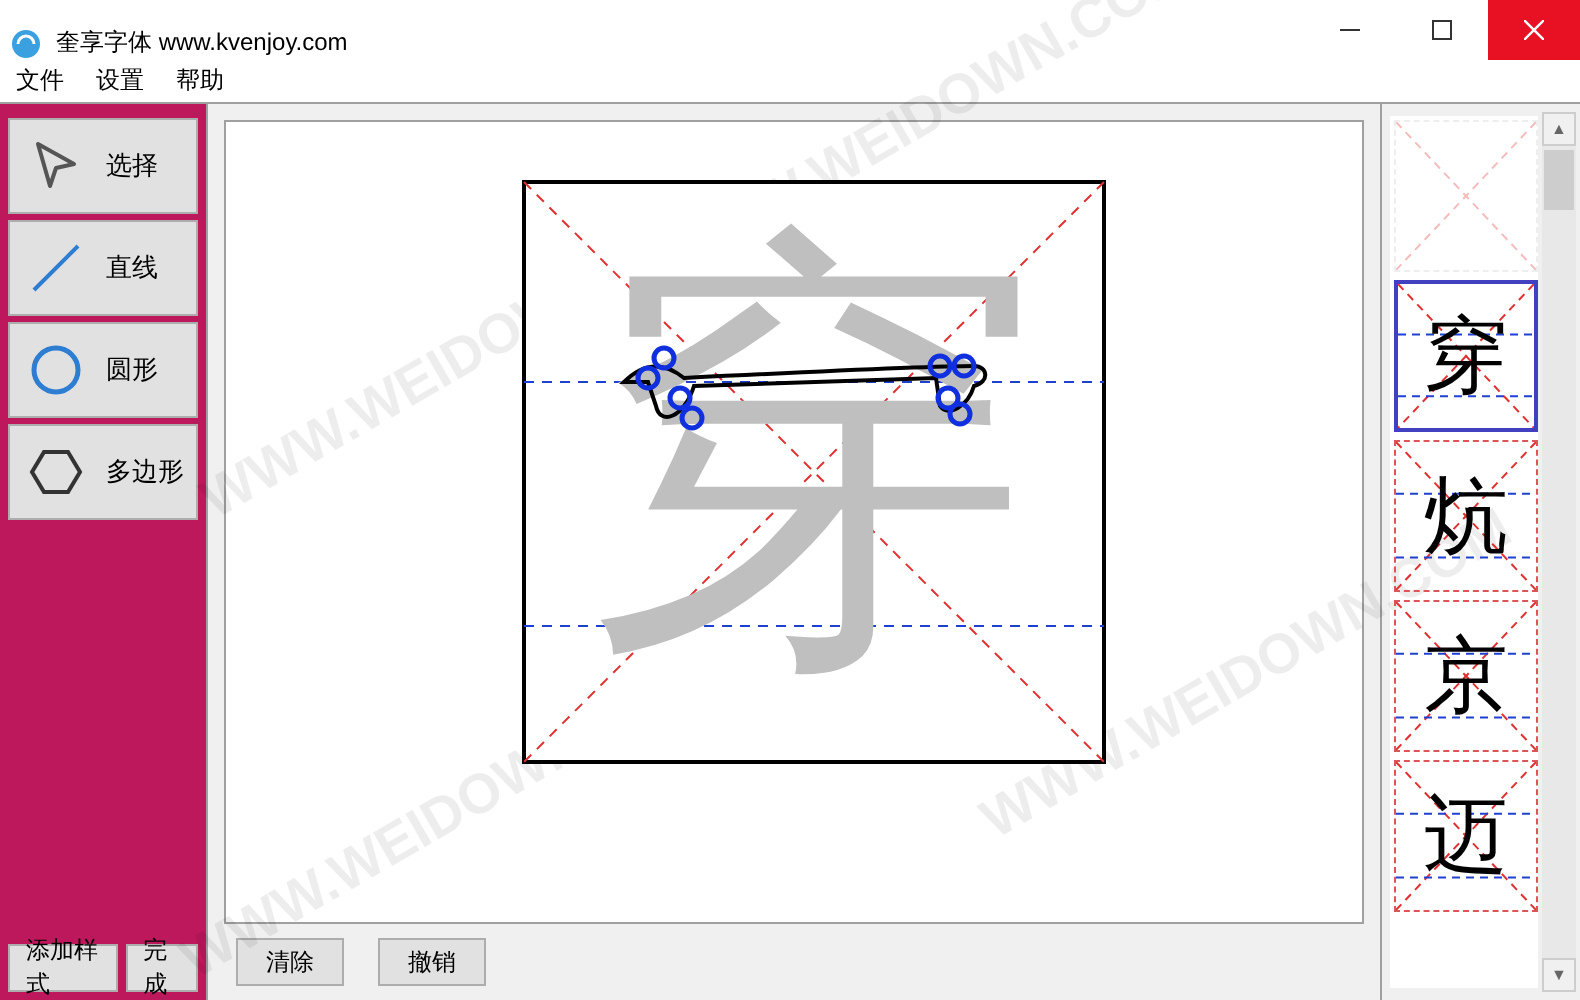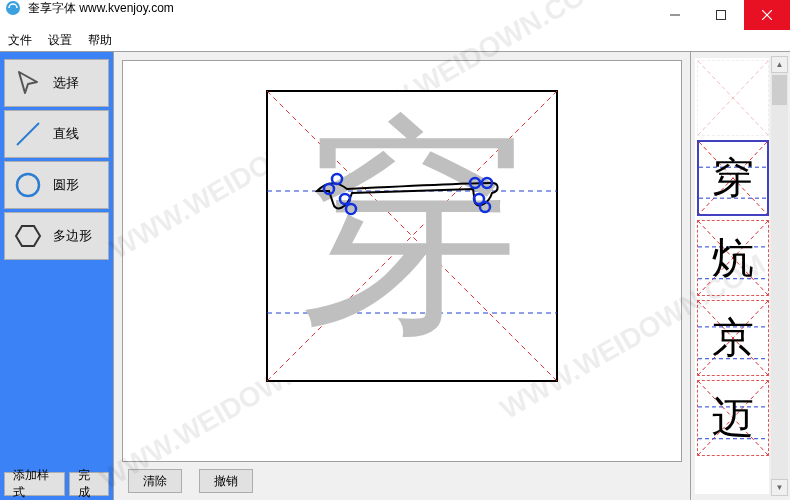--- a/index.html
+++ b/index.html
@@ -1,38 +1,38 @@
 <!DOCTYPE html>
 <html><head>
 <meta charset="utf-8">
 <style>
   * { margin: 0; padding: 0; box-sizing: border-box; font-family: "Microsoft YaHei", Tahoma, Arial, sans-serif; }
   html, body { width: 790px; height: 500px; overflow: hidden; background: #fff; }
   
   .titlebar {
-    height: 30px; background: #fff; display: flex; align-items: flex-start;
+    height: 30px; background: #fff; display: flex; align-items: flex-end;
     color: #000; font-size: 12px; user-select: none;
   }
   .titlebar .icon-wrap { width: 26px; display:flex; align-items:center; justify-content:center;}
   .titlebar .title-text { flex: 1; padding-left: 2px; }
   .winbtns { display: flex; height: 100%; }
   .winbtn { width: 46px; height: 100%; display:flex; align-items:center; justify-content:center; }
   .winbtn.close { background: #e81123; color: #fff; }
   .winbtn.min, .winbtn.max { background: #fff; color: #333; }
   
   .menubar {
     height: 22px; background: #fff; display: flex; align-items: flex-start;
     font-size: 12px; border-bottom: 1px solid #a0a0a0;
   }
   .menubar .menu-item { padding: 2px 8px; }
   
   .body-area { display: flex; height: 448px; background: #f0f0f0; }
   
   .toolbox {
-    width: 114px; border-right: 1px solid #a0a0a0; background: #3b82f6;
+    width: 104px; border-right: 1px solid #a0a0a0; background: #be185d;
     display: flex; flex-direction: column;
   }
   .tool-list { padding: 4px 4px; display: flex; flex-direction: column; gap: 0; }
   .tool {
     height: 48px; border: 1px solid #adadad; background: #e1e1e1;
     display: flex; align-items: center; padding-left: 6px; gap: 8px;
     font-size: 13px; margin-top: 3px;
   }
   .tool.active { background: #cde6f7; border-color: #7eb4ea; }
   .tool .tool-icon { width: 34px; height: 34px; display:flex; align-items:center; justify-content:center;}

